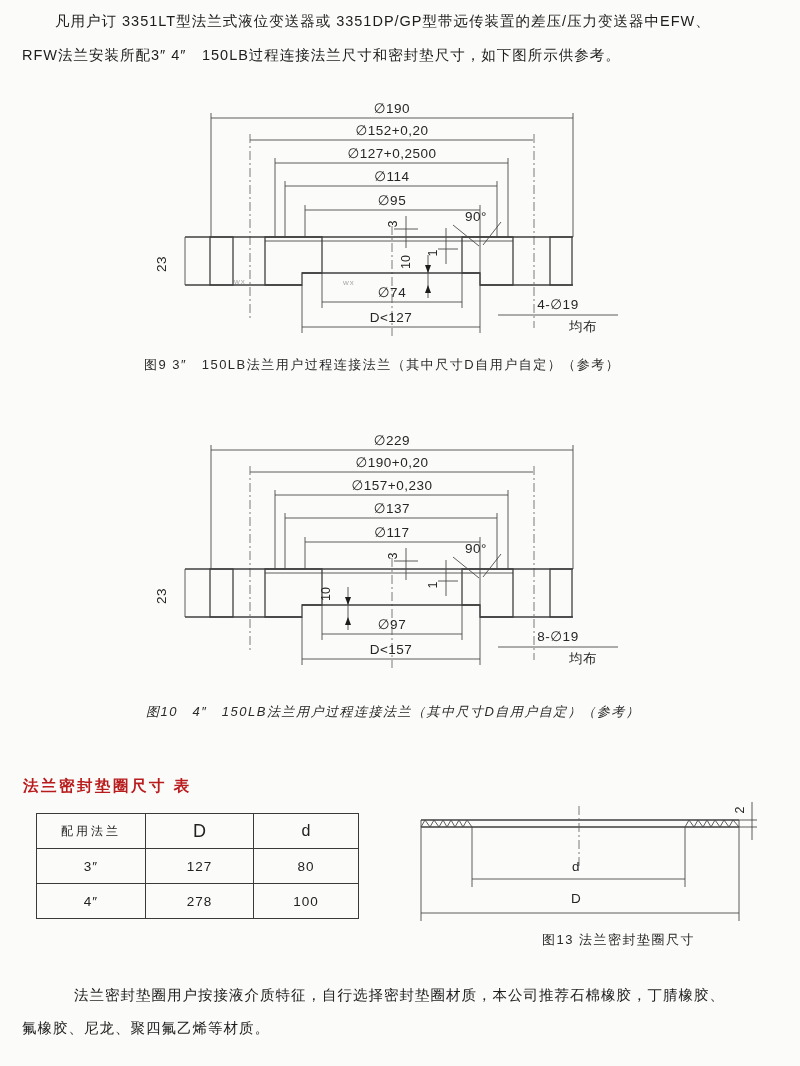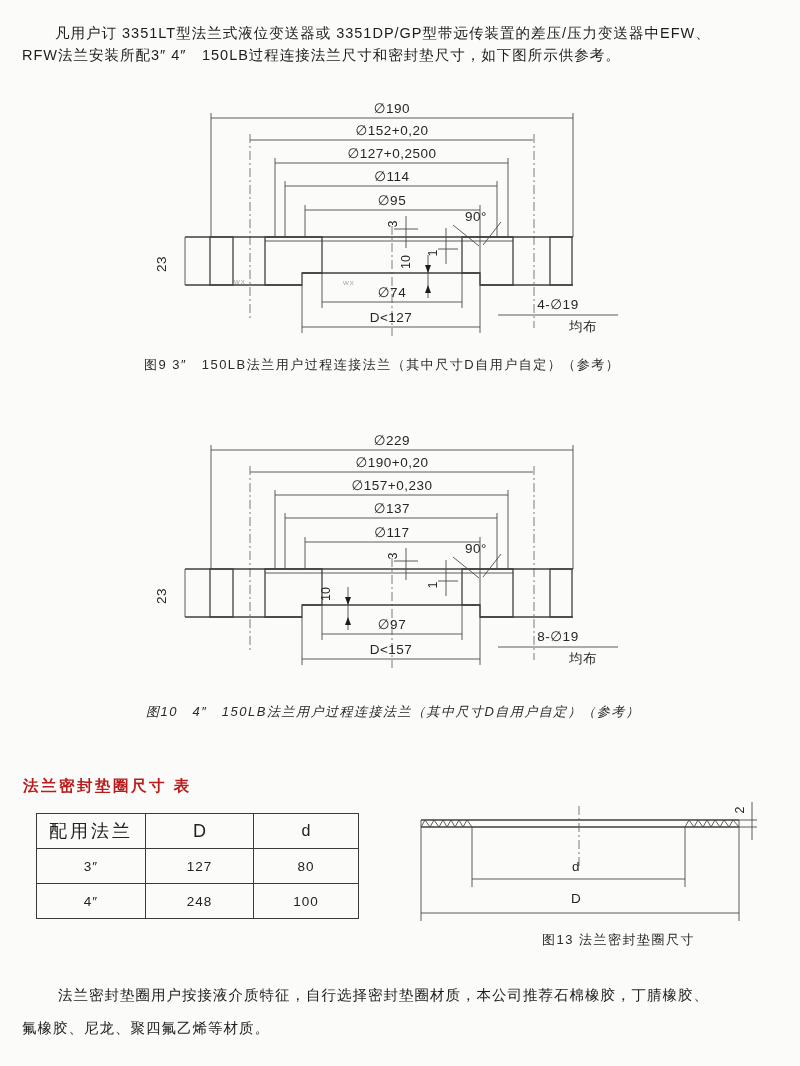--- a/index.html
+++ b/index.html
@@ -16,29 +16,29 @@
   .wm{font-size:8px;fill:#a9a9a9;letter-spacing:1px;}
   .ln{stroke:#4a4a4a;stroke-width:0.9;fill:none;}
   .bd{stroke:#3f3f3f;stroke-width:1.3;fill:none;}
   .cl{stroke:#5a5a5a;stroke-width:0.8;fill:none;stroke-dasharray:9 3 2 3;}
   .hatchfill{stroke:#3f3f3f;stroke-width:1.2;}
   .tri{fill:#1c1c1c;stroke:none;}
   table.gasket{position:absolute;left:36px;top:813px;width:322px;height:105px;
       border-collapse:collapse;table-layout:fixed;}
   table.gasket th,table.gasket td{border:1.6px solid #3a3a3a;text-align:center;
       vertical-align:middle;padding:0;color:#222;font-weight:normal;}
-  .th-cn{font-size:18px;letter-spacing:3px;}
+  .th-cn{font-size:12px;letter-spacing:3px;}
   .th-D{font-size:18px;}
   .th-d{font-size:16px;}
   .cell{font-size:13.5px;letter-spacing:1px;}
 </style>
 </head>
 <body>
 
-<div class="abs para" style="left:55px;top:24px;">凡用户订 3351LT型法兰式液位变送器或 3351DP/GP型带远传装置的差压/压力变送器中EFW、</div>
+<div class="abs para" style="left:55px;top:12px;">凡用户订 3351LT型法兰式液位变送器或 3351DP/GP型带远传装置的差压/压力变送器中EFW、</div>
 <div class="abs para" style="left:22px;top:46px;">RFW法兰安装所配3″ 4″　150LB过程连接法兰尺寸和密封垫尺寸，如下图所示供参考。</div>
 
 <svg style="left:150px;top:88px;" width="520" height="268" viewBox="0 0 520 268">
   <defs>
     <pattern id="hatch9" width="8" height="8" patternUnits="userSpaceOnUse">
       <path d="M-2,-2 L10,10" class="hatchfill"></path>
     </pattern>
   </defs>
 
   <g>
@@ -227,21 +227,21 @@
     <th class="th-D">D</th>
     <th class="th-d">d</th>
   </tr>
   <tr style="height:35px">
     <td class="cell">3″</td>
     <td class="cell">127</td>
     <td class="cell">80</td>
   </tr>
   <tr style="height:35px">
     <td class="cell">4″</td>
-    <td class="cell">248</td>
+    <td class="cell">278</td>
     <td class="cell">100</td>
   </tr>
 </tbody>
   </table>
 
 <svg style="left:405px;top:793px;" width="380" height="150" viewBox="0 0 380 150">
   <g>
     <line class="bd" x1="16" y1="27" x2="334" y2="27"></line>
     <line class="bd" x1="16" y1="34" x2="334" y2="34"></line>
     <path class="ln" d="M16,34 L20,27 L25,34 L29,27 L34,34 L38,27 L42,34 L46,27 L50,34 L54,27 L58,34 L62,27 L67,34"></path>
@@ -260,14 +260,14 @@
     <line class="ln" x1="16" y1="120" x2="334" y2="120"></line>
     <text class="dim" x="171" y="110" text-anchor="middle">D</text>
     <line class="ln" x1="334" y1="27" x2="352" y2="27"></line>
     <line class="ln" x1="334" y1="34" x2="352" y2="34"></line>
     <line class="ln" x1="347" y1="9" x2="347" y2="47"></line>
     <text class="dimsm" transform="rotate(-90 339 17)" x="339" y="17" text-anchor="middle">2</text>
   </g>
 </svg>
 <div class="abs cap" style="left:542px;top:931px;">图13 法兰密封垫圈尺寸</div>
 
-<div class="abs para" style="left:58px;top:986px;text-align:right;">法兰密封垫圈用户按接液介质特征，自行选择密封垫圈材质，本公司推荐石棉橡胶，丁腈橡胶、</div>
+<div class="abs para" style="left:74px;top:986px;text-align:right;">法兰密封垫圈用户按接液介质特征，自行选择密封垫圈材质，本公司推荐石棉橡胶，丁腈橡胶、</div>
 <div class="abs para" style="left:22px;top:1019px;">氟橡胶、尼龙、聚四氟乙烯等材质。</div>
 
 </body></html>

